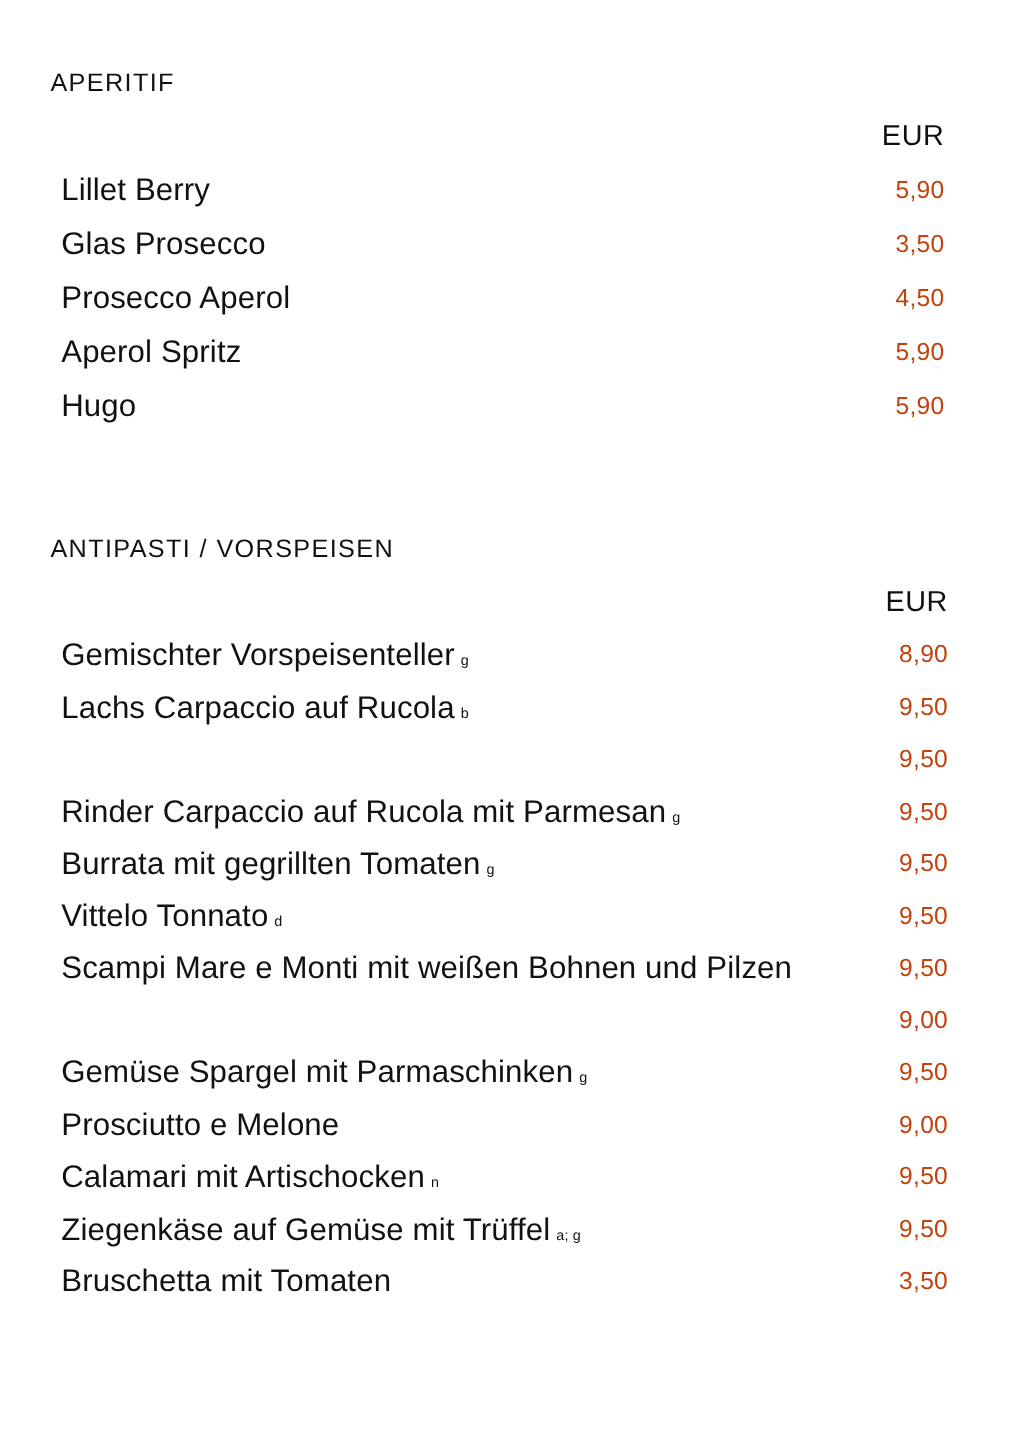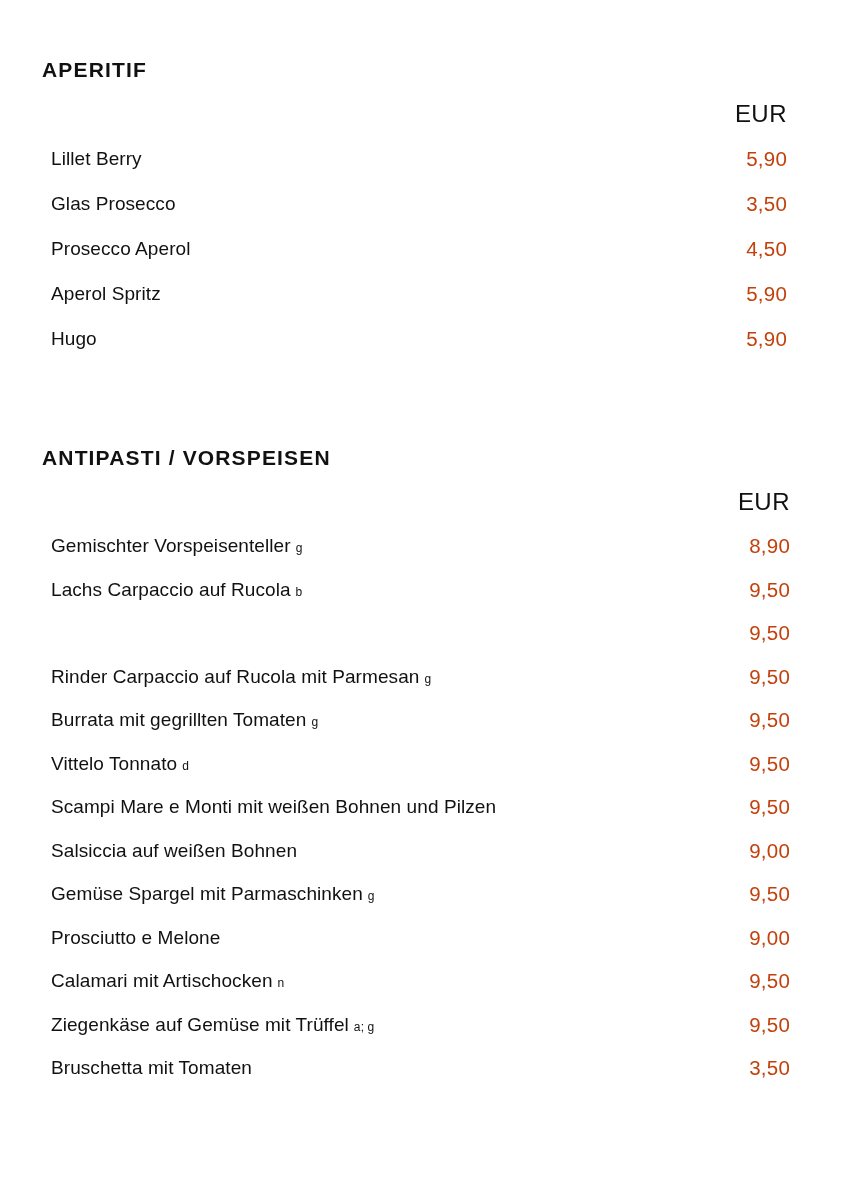--- a/index.html
+++ b/index.html
@@ -28,21 +28,21 @@
     left: 0;
     width: 857px;
   }
   #section-aperitif { top: 56px; }
   #section-antipasti { top: 444px; }
 
   .section-title {
     margin: 0;
     padding: 0 0 0 42px;
     font-size: 21px;
-    font-weight: 700;
+    font-weight: 400;
     letter-spacing: 0.055em;
     line-height: 28px;
     color: #111111;
     white-space: pre;
   }
 
   .currency-row {
     position: relative;
     height: 30px;
   }
@@ -73,21 +73,21 @@
     white-space: nowrap;
   }
   #section-aperitif .item-row { height: 45px; }
   #section-antipasti .item-row { height: 43.5px; }
 
   #section-aperitif .items { margin-top: 14px; }
   #section-antipasti .items { margin-top: 13px; }
 
   .item-name {
     display: inline;
-    font-size: 19px;
+    font-size: 26px;
     line-height: 27px;
     letter-spacing: 0.004em;
     color: #111111;
   }
   .item-allergens {
     display: inline;
     font-size: 12px;
     letter-spacing: 0.01em;
     color: #111111;
     padding-left: 5px;
@@ -132,21 +132,21 @@
       <span class="currency-label">EUR</span>
     </div>
     <ul class="items">
         <li class="item-row"><span class="item-name">Gemischter Vorspeisenteller</span><span class="item-allergens">g</span><span class="item-price">8,90</span></li>
         <li class="item-row"><span class="item-name">Lachs Carpaccio auf Rucola</span><span class="item-allergens">b</span><span class="item-price">9,50</span></li>
         <li class="item-row"><span class="item-price">9,50</span></li>
         <li class="item-row"><span class="item-name">Rinder Carpaccio auf Rucola mit Parmesan</span><span class="item-allergens">g</span><span class="item-price">9,50</span></li>
         <li class="item-row"><span class="item-name">Burrata mit gegrillten Tomaten</span><span class="item-allergens">g</span><span class="item-price">9,50</span></li>
         <li class="item-row"><span class="item-name">Vittelo Tonnato</span><span class="item-allergens">d</span><span class="item-price">9,50</span></li>
         <li class="item-row"><span class="item-name">Scampi Mare e Monti mit weißen Bohnen und Pilzen</span><span class="item-price">9,50</span></li>
-        <li class="item-row"><span class="item-name">Salsiccia auf weißen Bohnen</span><span class="item-price">9,00</span></li>
+        <li class="item-row"><span class="item-price">9,00</span></li>
         <li class="item-row"><span class="item-name">Gemüse Spargel mit Parmaschinken</span><span class="item-allergens">g</span><span class="item-price">9,50</span></li>
         <li class="item-row"><span class="item-name">Prosciutto e Melone</span><span class="item-price">9,00</span></li>
         <li class="item-row"><span class="item-name">Calamari mit Artischocken</span><span class="item-allergens">n</span><span class="item-price">9,50</span></li>
         <li class="item-row"><span class="item-name">Ziegenkäse auf Gemüse mit Trüffel</span><span class="item-allergens">a; g</span><span class="item-price">9,50</span></li>
         <li class="item-row"><span class="item-name">Bruschetta mit Tomaten</span><span class="item-price">3,50</span></li>
       </ul>
   </section>
 
 </div>
 

